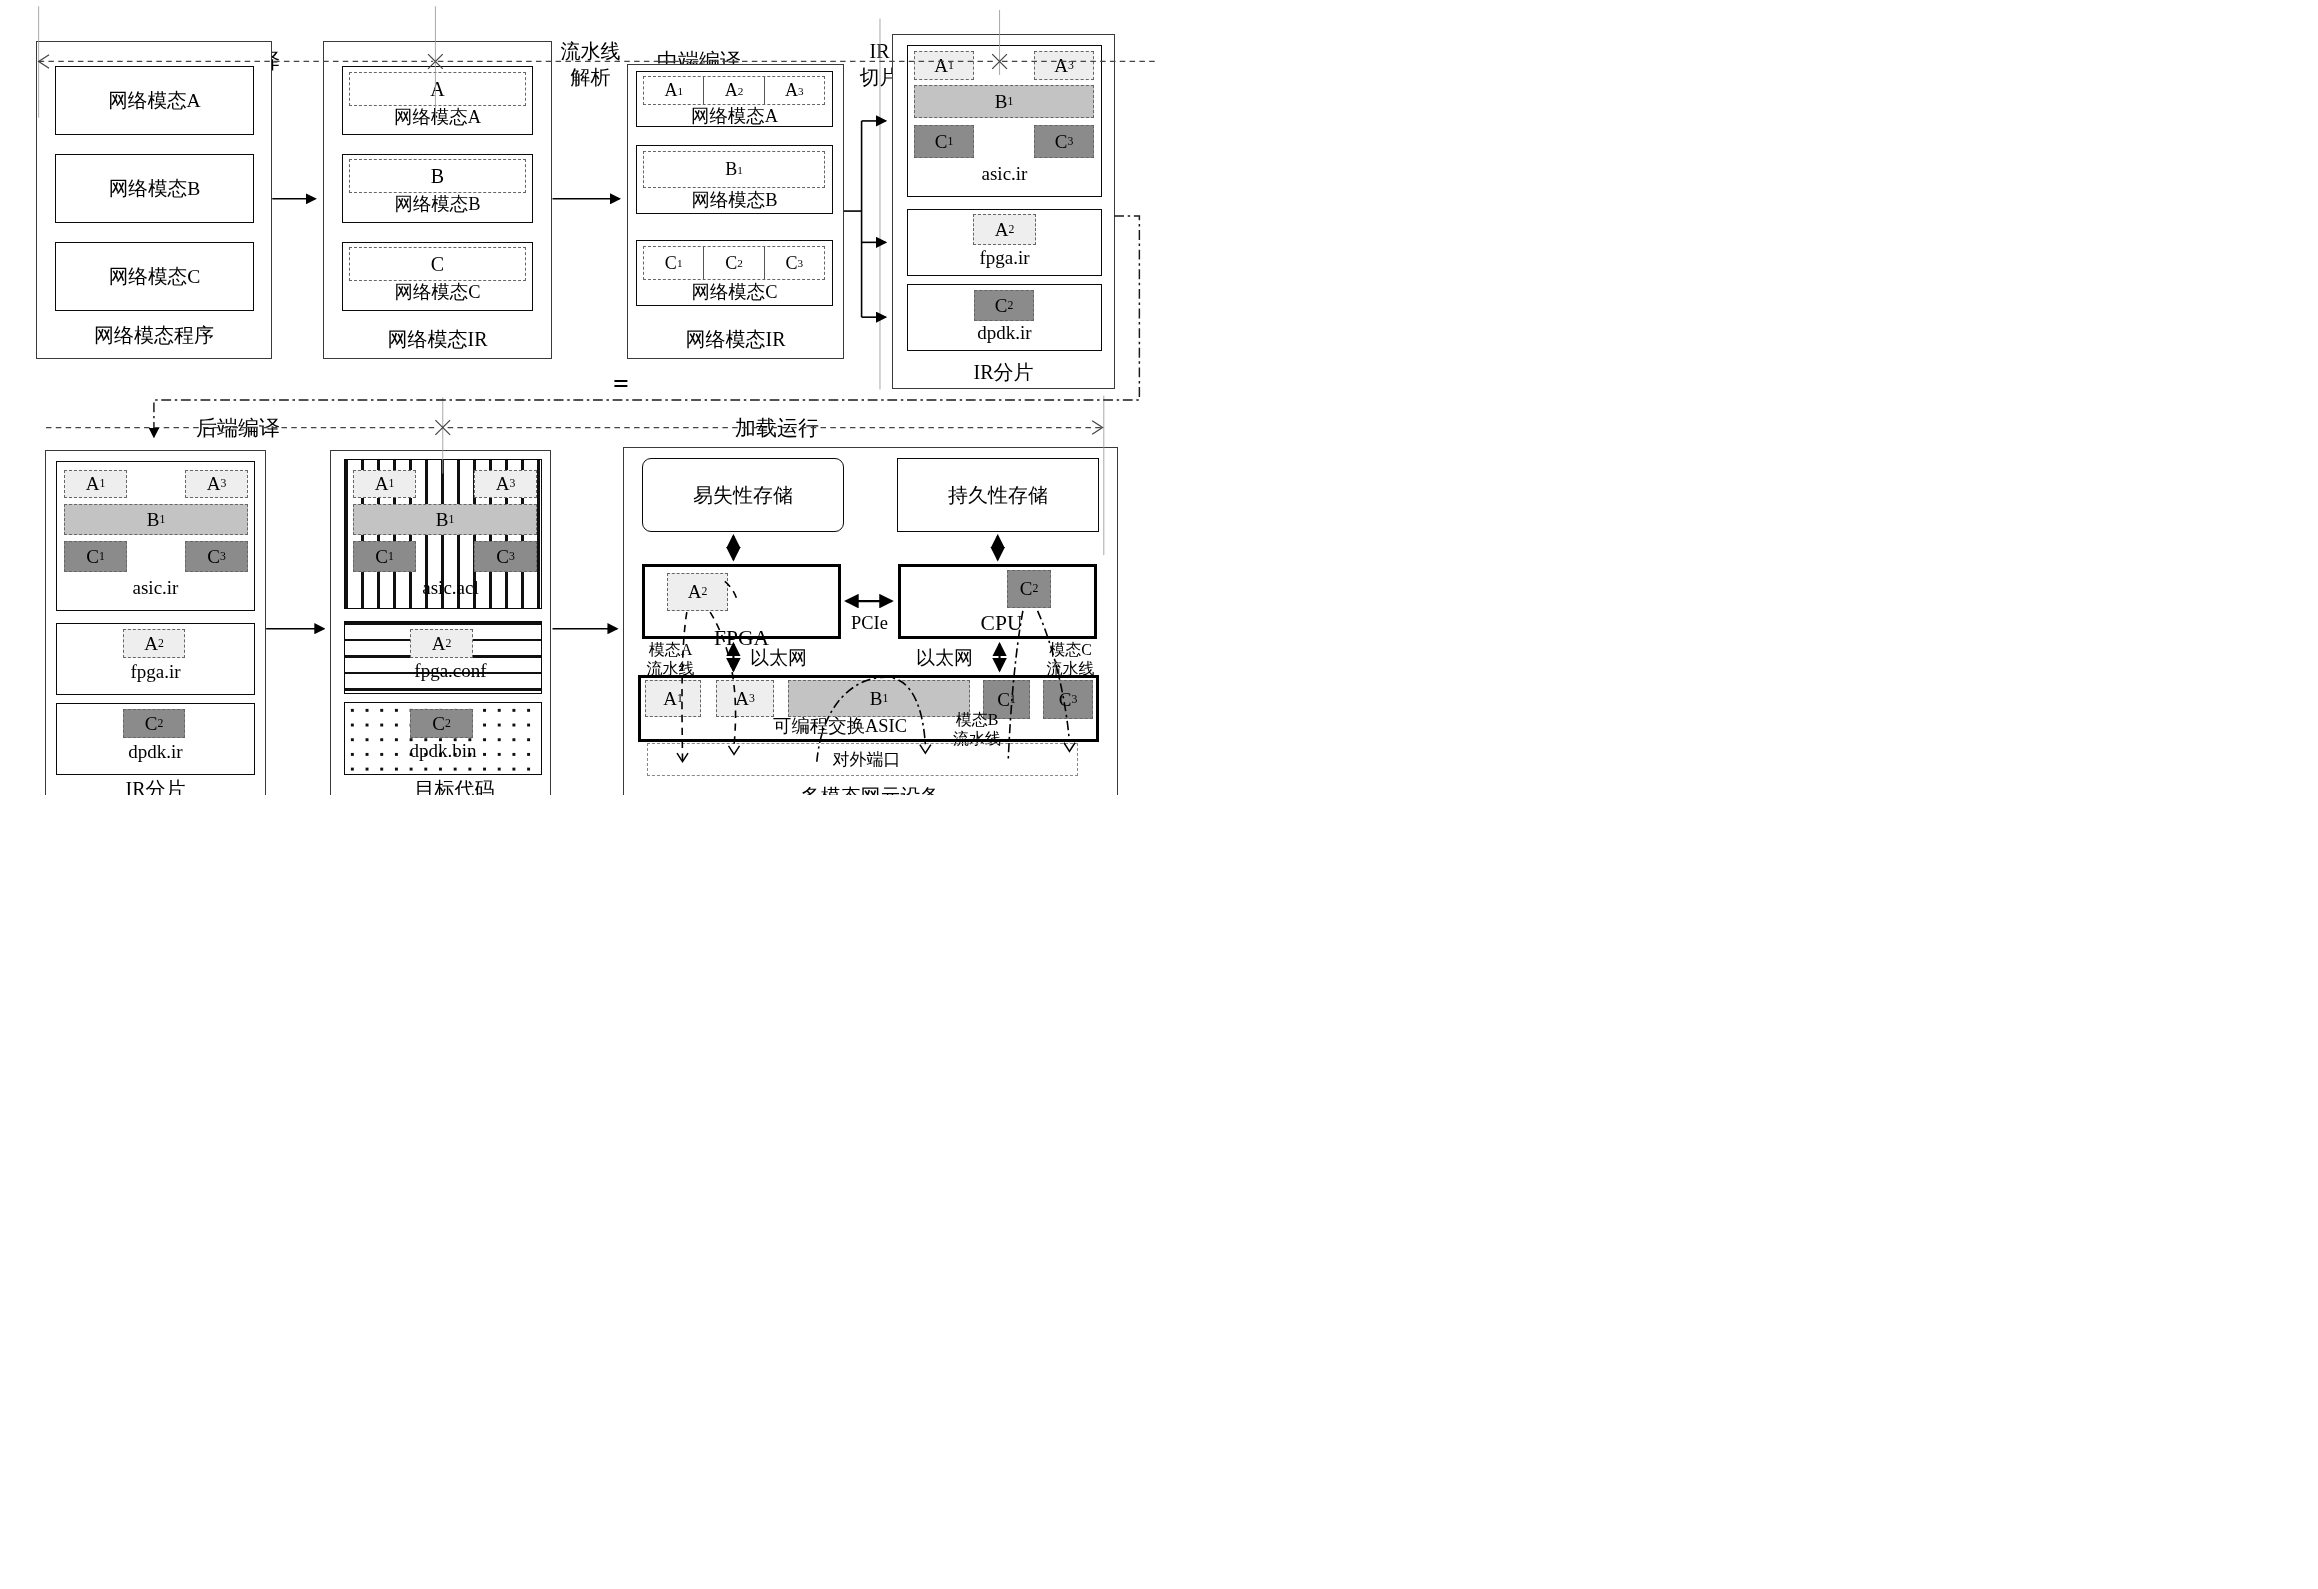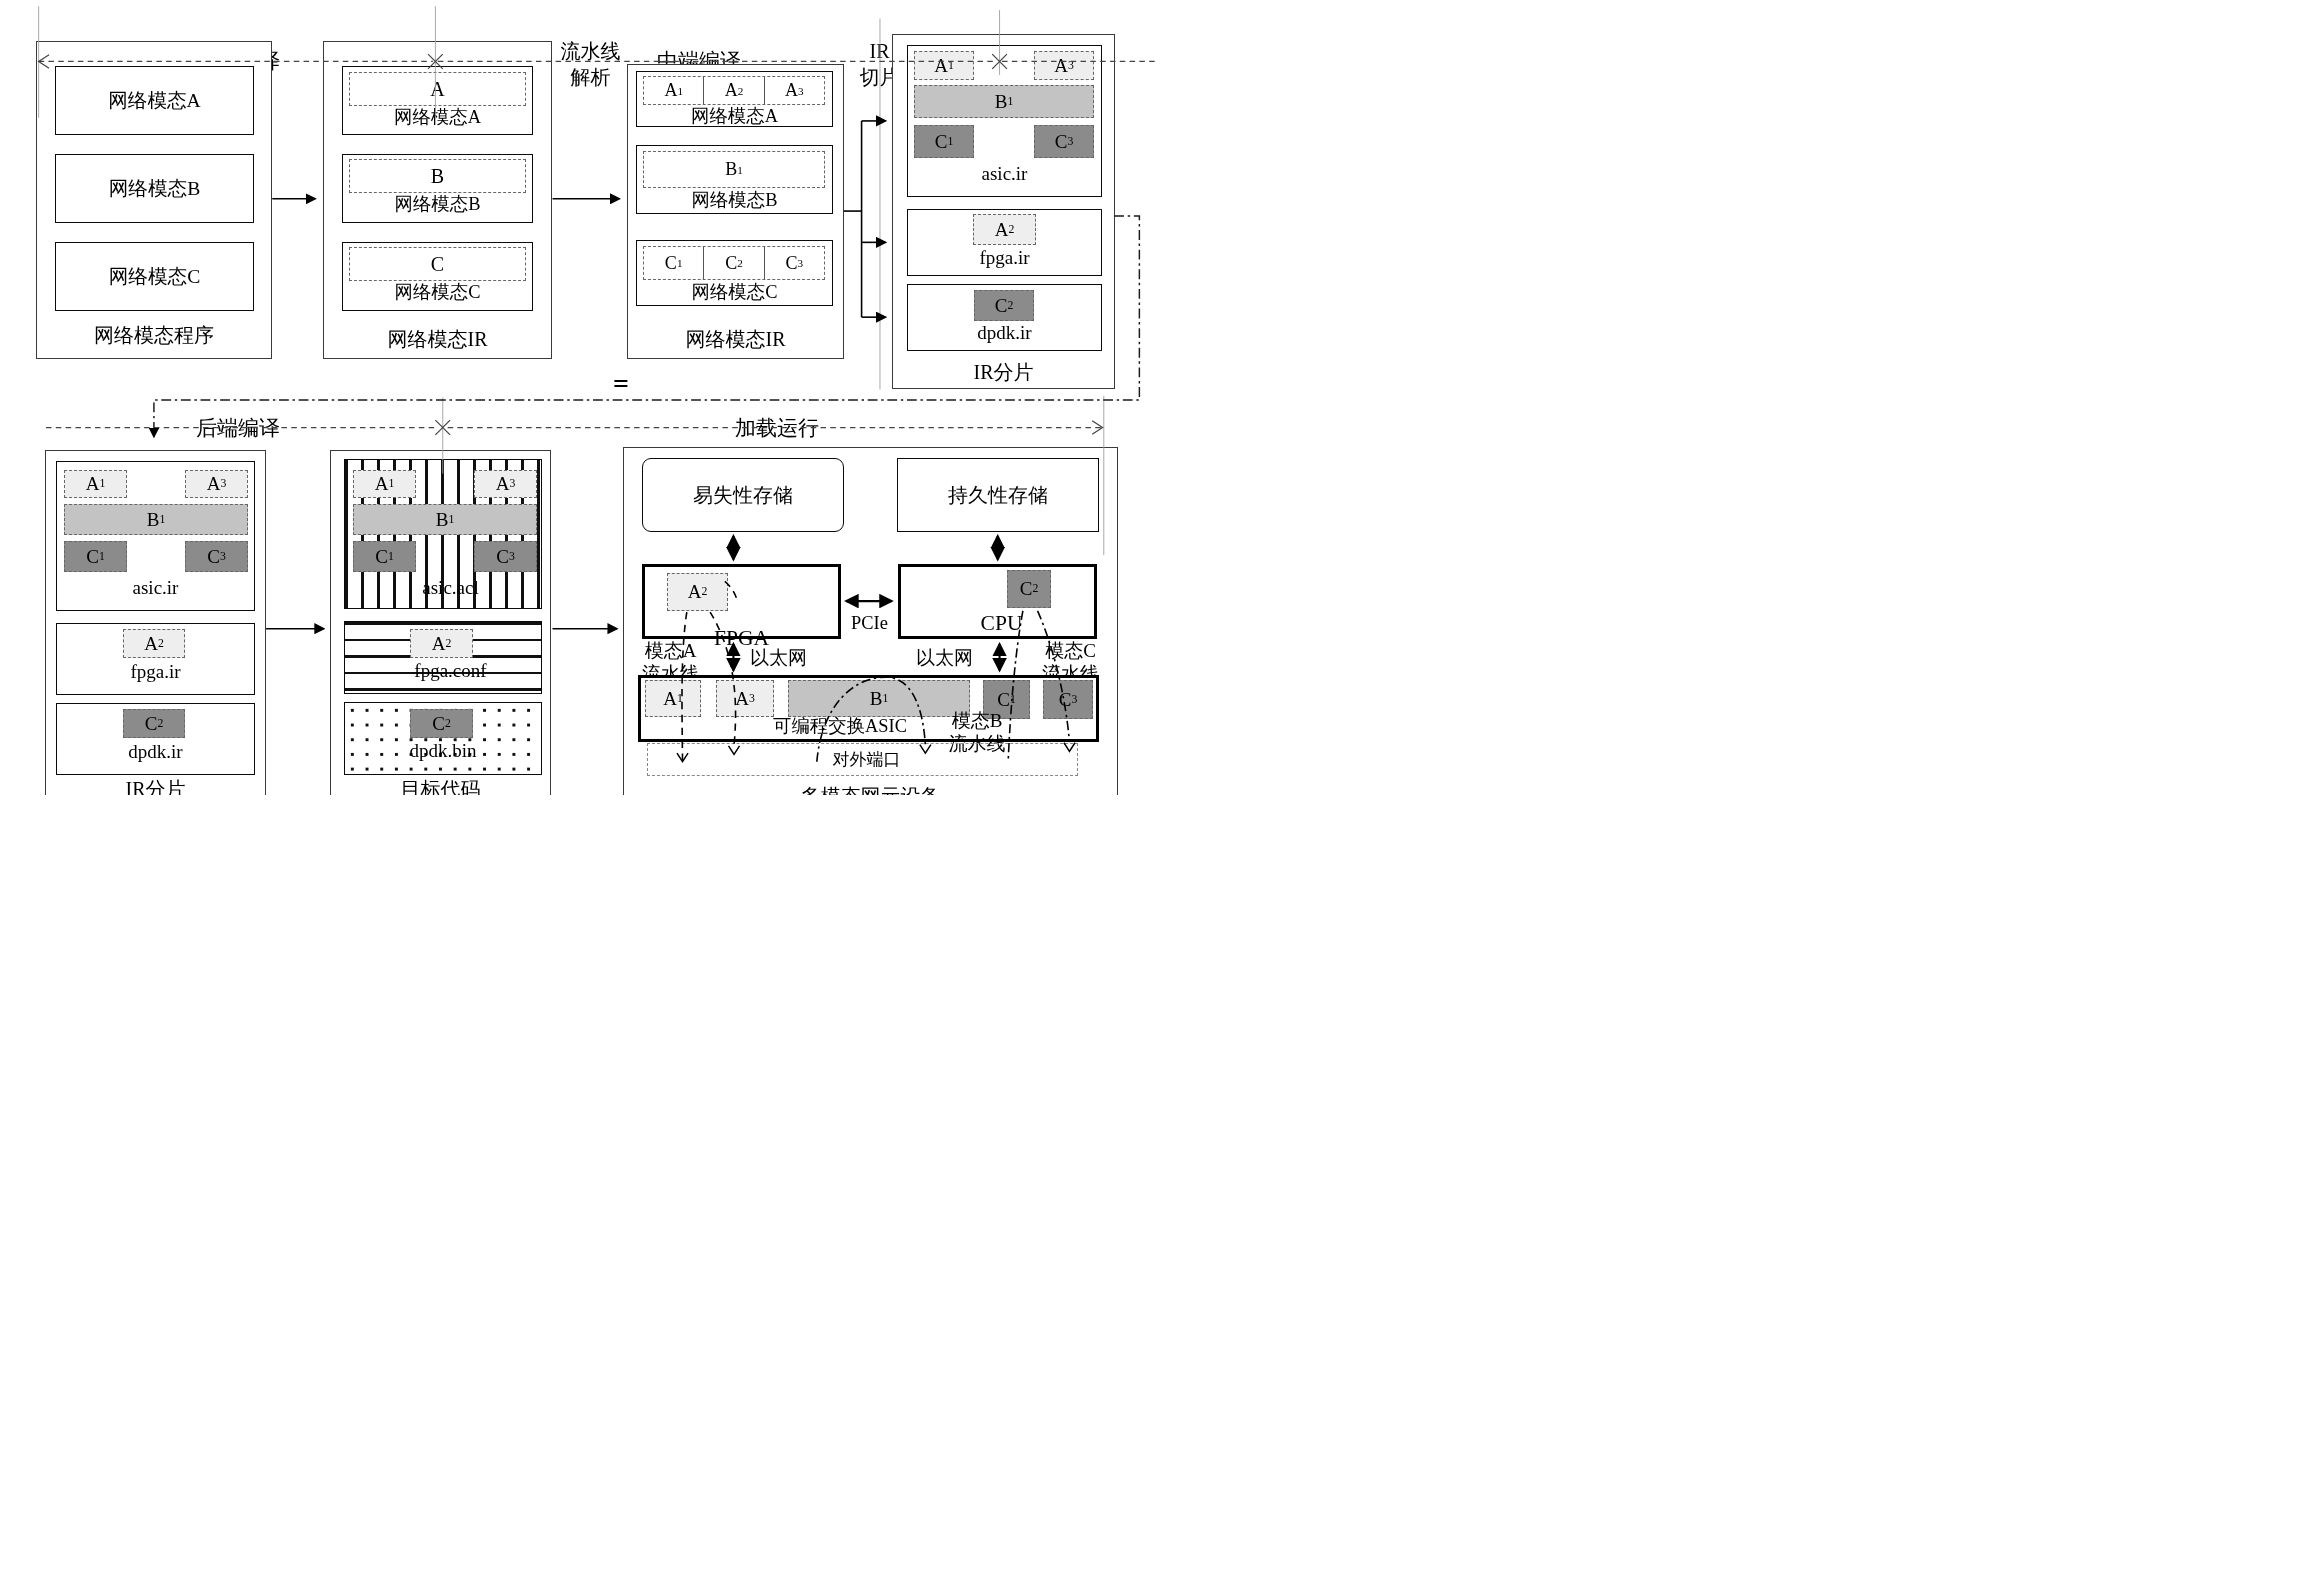--- a/index.html
+++ b/index.html
@@ -13,21 +13,21 @@
   .cap{text-align:center;font-size:18.4px;line-height:1.15;color:#000;}
   .chip{border:1.2px dashed #666;display:flex;align-items:center;justify-content:center;font-size:19px;}
   .light{background:#eeeeee;}
   .mid{background:#c3c3c3;}
   .dark{background:#8b8b8b;}
   .strip{border:1.2px dashed #666;display:flex;align-items:stretch;font-size:20px;background:#fff;}
   .strip .cell{flex:1;display:flex;align-items:center;justify-content:center;}
   .strip .cell + .cell{border-left:1.2px solid #555;}
   .hdr{transform:translate(-50%,-50%);background:#fff;padding:0 6.1px;font-size:21px;white-space:nowrap;}
   .two{text-align:center;font-size:20px;line-height:1.3;}
-  .sml{font-size:19px;line-height:1.2;text-align:center;white-space:nowrap;}
+  .sml{font-size:16px;line-height:1.2;text-align:center;white-space:nowrap;}
   .flexc{display:flex;align-items:center;justify-content:center;}
   sub{font-size:0.62em;}
   .tex-v{background-image:repeating-linear-gradient(90deg,#101010 0 2.8px,rgba(0,0,0,0) 2.8px 16px);}
   .tex-h{background-image:repeating-linear-gradient(180deg,#101010 0 2.5px,rgba(0,0,0,0) 2.5px 16.6px);}
   .tex-dots{background-image:radial-gradient(#101010 1.5px,rgba(0,0,0,0) 1.8px);background-size:14.7px 14.7px;}
   svg.overlay{position:absolute;left:0;top:0;pointer-events:none;}
   .eq{font-size:28px;font-weight:bold;}
 </style>
 </head>
 <body>
@@ -227,21 +227,21 @@
       <span>A</span>
       <sub>2</sub>
     </div>
   <div class="abs cap" style="left:344px;top:660px;width:198px;font-size:19px;padding-left:15px;">fpga.conf</div>
   <div class="abs sbox tex-dots" style="left:344px;top:702px;width:198px;height:73px;"></div>
   <div class="abs chip dark" style="left:410px;top:709px;width:63px;height:29.4px;">
       <span>C</span>
       <sub>2</sub>
     </div>
   <div class="abs cap" style="left:344px;top:740px;width:198px;font-size:19px;">dpdk.bin</div>
-  <div class="abs cap" style="left:330px;top:778px;width:221px;font-size:20px;">目标代码</div>
+  <div class="abs cap" style="left:344px;top:778px;width:221px;font-size:20px;">目标代码</div>
 
   <div class="abs obox" style="left:623px;top:447px;width:495px;height:360px;"></div>
   <div class="abs sbox flexc" style="left:642px;top:458px;width:202px;height:74px;font-size:20px;border-radius:9px;">易失性存储</div>
   <div class="abs sbox flexc" style="left:897px;top:458px;width:202px;height:74px;font-size:20px;">持久性存储</div>
 
   <div class="abs thick" style="left:642px;top:564px;width:199px;height:75px;"></div>
   <div class="abs chip light" style="left:667px;top:573px;width:61px;height:38px;">
       <span>A</span>
       <sub>2</sub>
     </div>

